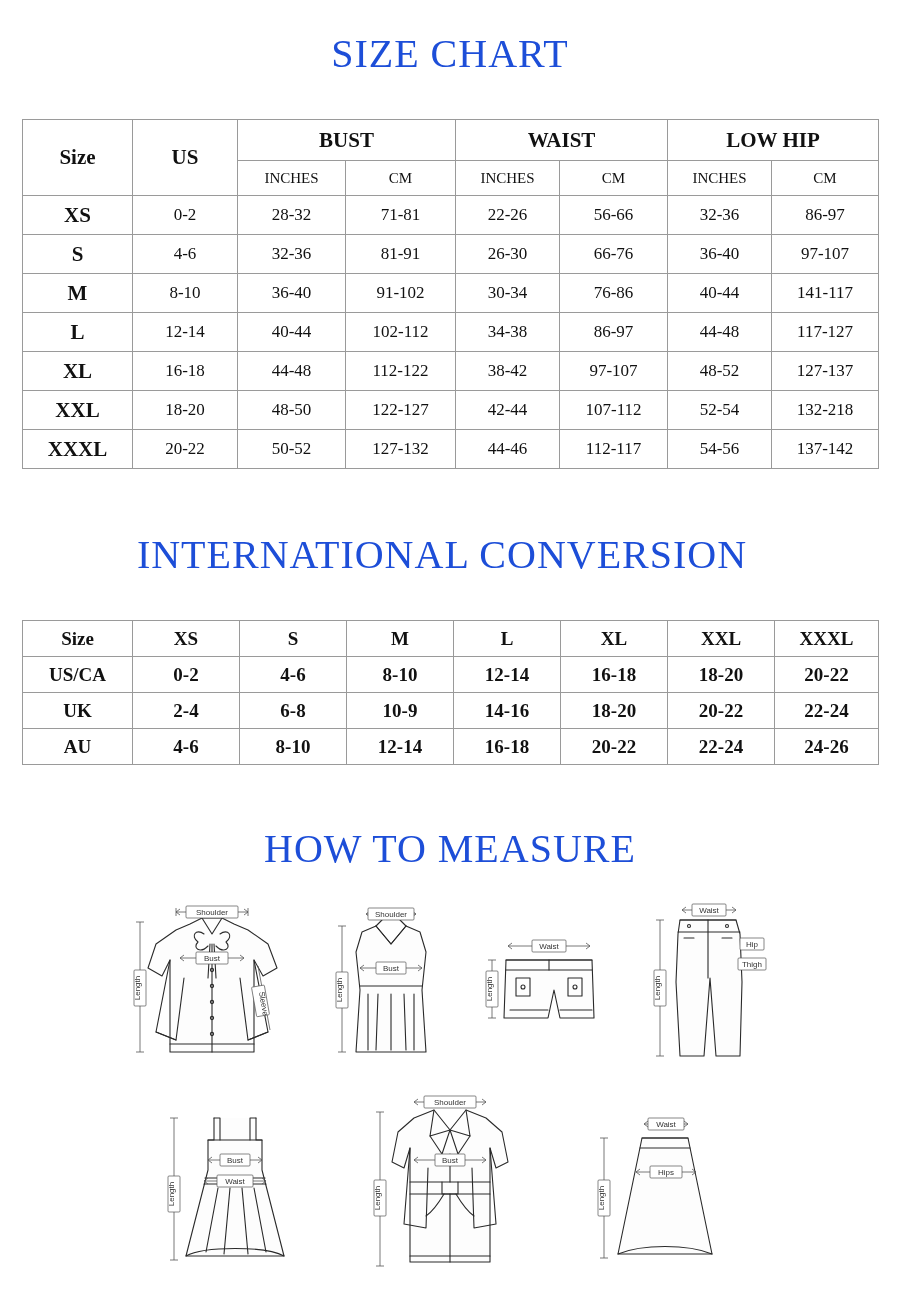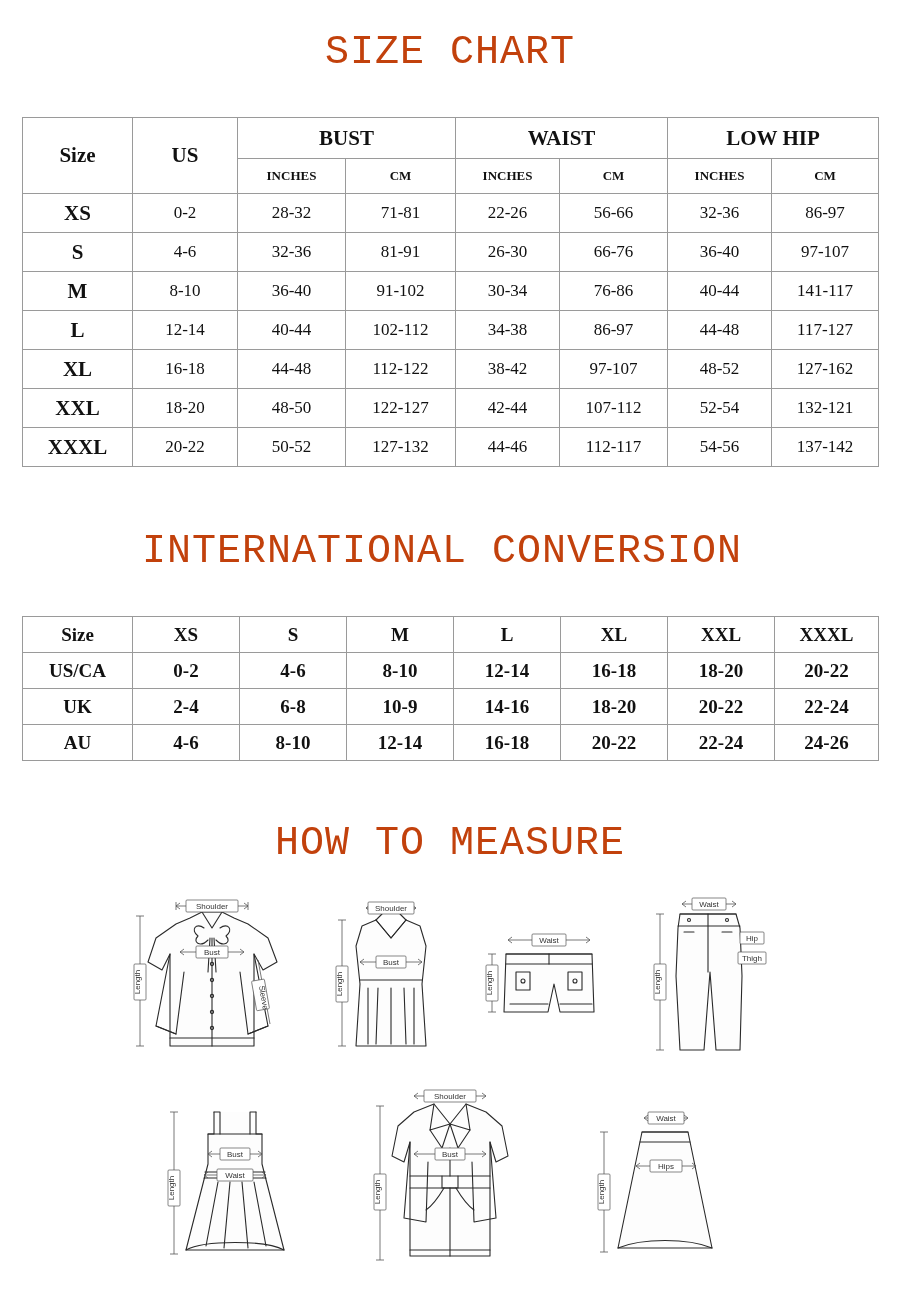--- a/index.html
+++ b/index.html
@@ -18,24 +18,24 @@
   .page {
     width: 900px;
     height: 1300px;
     position: relative;
     box-sizing: border-box;
   }
 
   
   .section-title {
     text-align: center;
-    font-family: Liberation Mono, monospace;
+    font-family: Liberation Serif, serif;
     font-weight: 400;
     letter-spacing: 1px;
-    color: #c2410c;
+    color: #1d4ed8;
   }
   #title-size-chart {
     font-size: 40px;
     margin: 30px 0 18px 0;
   }
   #title-international {
     font-size: 40px;
     margin: 62px 16px 24px 0;
   }
   #title-how-to-measure {
@@ -62,22 +62,22 @@
     color: #111111;
   }
 
   
   #size-chart-table th.hdr-main {
     font-size: 21px;
     font-weight: 700;
     height: 38px;
   }
   #size-chart-table th.hdr-sub {
-    font-size: 13px;
-    font-weight: 700;
+    font-size: 15px;
+    font-weight: 400;
     height: 32px;
   }
   #size-chart-table td.size-cell {
     font-size: 21px;
     font-weight: 700;
     height: 36px;
   }
   #size-chart-table td.val-cell {
     font-size: 17px;
     font-weight: 400;
@@ -235,31 +235,31 @@
           <td class="val-cell">117-127</td>
         </tr>
         <tr>
           <td class="size-cell">XL</td>
           <td class="val-cell">16-18</td>
           <td class="val-cell">44-48</td>
           <td class="val-cell">112-122</td>
           <td class="val-cell">38-42</td>
           <td class="val-cell">97-107</td>
           <td class="val-cell">48-52</td>
-          <td class="val-cell">127-162</td>
+          <td class="val-cell">127-137</td>
         </tr>
         <tr>
           <td class="size-cell">XXL</td>
           <td class="val-cell">18-20</td>
           <td class="val-cell">48-50</td>
           <td class="val-cell">122-127</td>
           <td class="val-cell">42-44</td>
           <td class="val-cell">107-112</td>
           <td class="val-cell">52-54</td>
-          <td class="val-cell">132-121</td>
+          <td class="val-cell">132-218</td>
         </tr>
         <tr>
           <td class="size-cell">XXXL</td>
           <td class="val-cell">20-22</td>
           <td class="val-cell">50-52</td>
           <td class="val-cell">127-132</td>
           <td class="val-cell">44-46</td>
           <td class="val-cell">112-117</td>
           <td class="val-cell">54-56</td>
           <td class="val-cell">137-142</td>

